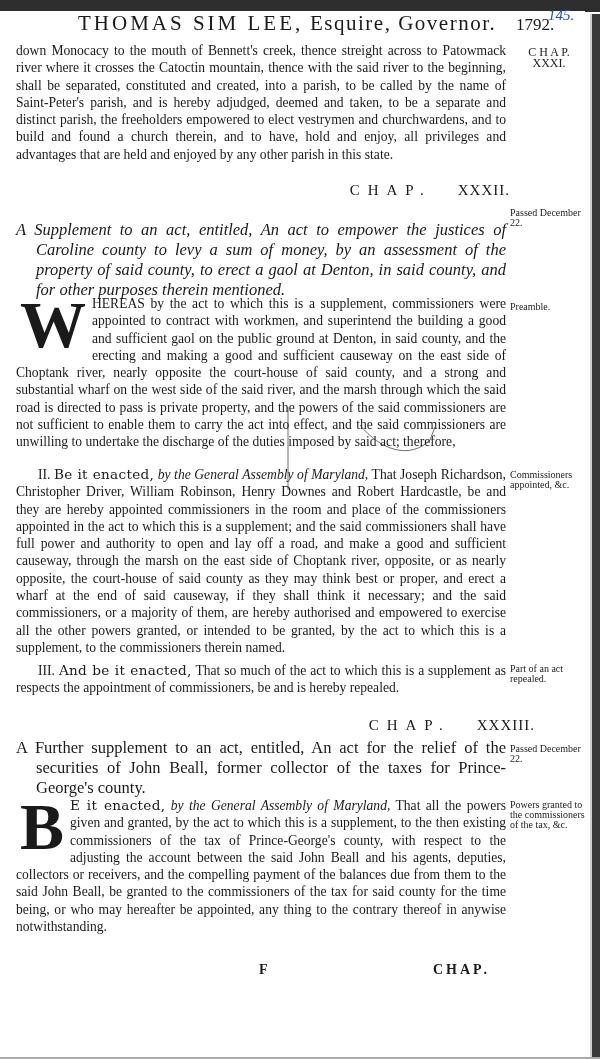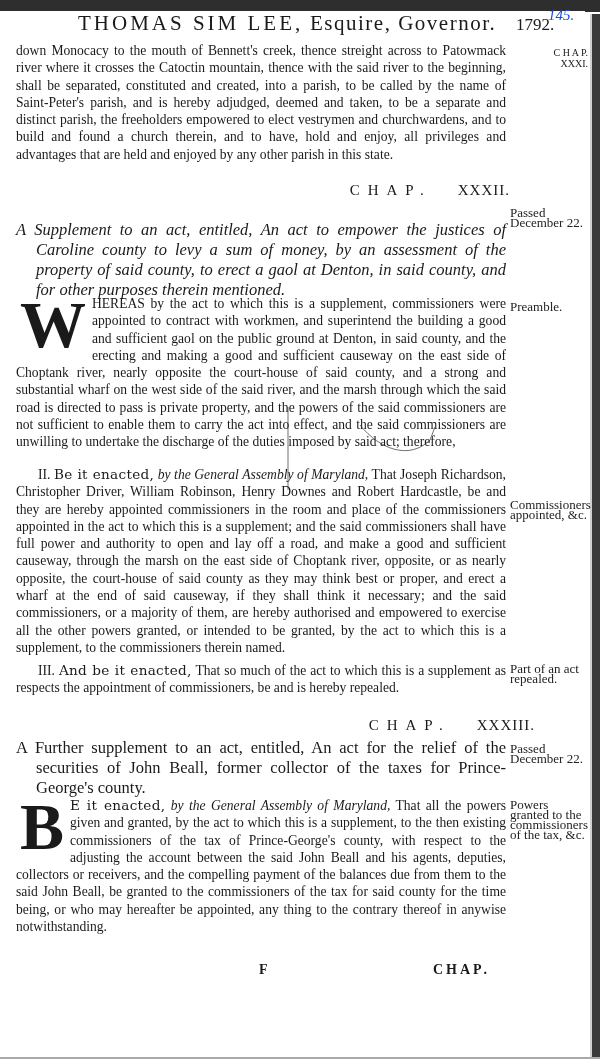--- a/index.html
+++ b/index.html
@@ -30,23 +30,23 @@
   .folio-hand {
     position: absolute; left: 548px; top: 2px; font-size: 15px; font-style: italic; color: #1d4ed8;
   }
 
   .col {
     position: absolute; left: 16px; width: 490px;
     font-size: 13.6px; line-height: 17.3px; text-align: justify;
   }
   .margin {
     position: absolute; left: 510px; width: 78px;
-    font-size: 13px; line-height: 10px; color: #222;
+    font-size: 10px; line-height: 10px; color: #222;
   }
-  .margin.center { text-align: right; font-size: 10px; line-height: 11px; }
+  .margin.center { text-align: center; font-size: 12px; line-height: 11px; }
 
   .chap-head {
     position: absolute; left: 0; width: 510px; text-align: right;
     font-size: 15px; letter-spacing: 8px;
   }
   .chap-head .num { letter-spacing: 1px; margin-left: 26px; }
 
   .title-block {
     position: absolute; left: 16px; width: 490px;
     font-size: 16.5px; line-height: 20px; text-align: justify;
@@ -102,21 +102,21 @@
   <span class="dropcap">W</span><span>HEREAS by the act to which this is a supplement, commissioners were appointed to contract with workmen, and superintend the building a good and sufficient gaol on the public ground at Denton, in said county, and the erecting and making a good and sufficient causeway on the east side of Choptank river, nearly opposite the court-house of said county, and a strong and substantial wharf on the west side of the said river, and the marsh through which the said road is directed to pass is private property, and the powers of the said commissioners are not sufficient to enable them to carry the act into effect, and the said commissioners are unwilling to undertake the discharge of the duties imposed by said act; therefore,</span>
 </div>
 <div class="margin" style="top:302px;">Preamble.</div>
 
 <div class="col indent" style="top:466px;">
   <span>II.</span>
   <span class="blackletter">Be it enacted,</span>
   <span class="ital">by the General Assembly of Maryland,</span>
   <span>That Joseph Richardson, Christopher Driver, William Robinson, Henry Downes and Robert Hardcastle, be and they are hereby appointed commissioners in the room and place of the commissioners appointed in the act to which this is a supplement; and the said commissioners shall have full power and authority to open and lay off a road, and make a good and sufficient causeway, through the marsh on the east side of Choptank river, opposite, or as nearly opposite, the court-house of said county as they may think best or proper, and erect a wharf at the end of said causeway, if they shall think it necessary; and the said commissioners, or a majority of them, are hereby authorised and empowered to exercise all the other powers granted, or intended to be granted, by the act to which this is a supplement, to the commissioners therein named.</span>
 </div>
-<div class="margin" style="top:470px;margin-top:30px;">Commissioners appointed, &amp;c.</div>
+<div class="margin" style="top:470px;">Commissioners appointed, &amp;c.</div>
 
 <div class="col indent" style="top:662px;">
   <span>III.</span>
   <span class="blackletter">And be it enacted,</span>
   <span>That so much of the act to which this is a supplement as respects the appointment of commissioners, be and is hereby repealed.</span>
 </div>
 <div class="margin" style="top:664px;">Part of an act repealed.</div>
 
 <div class="chap-head" style="top:717px;padding-left:25px;">
   <span>CHAP.</span><span class="num">XXXIII.</span>

